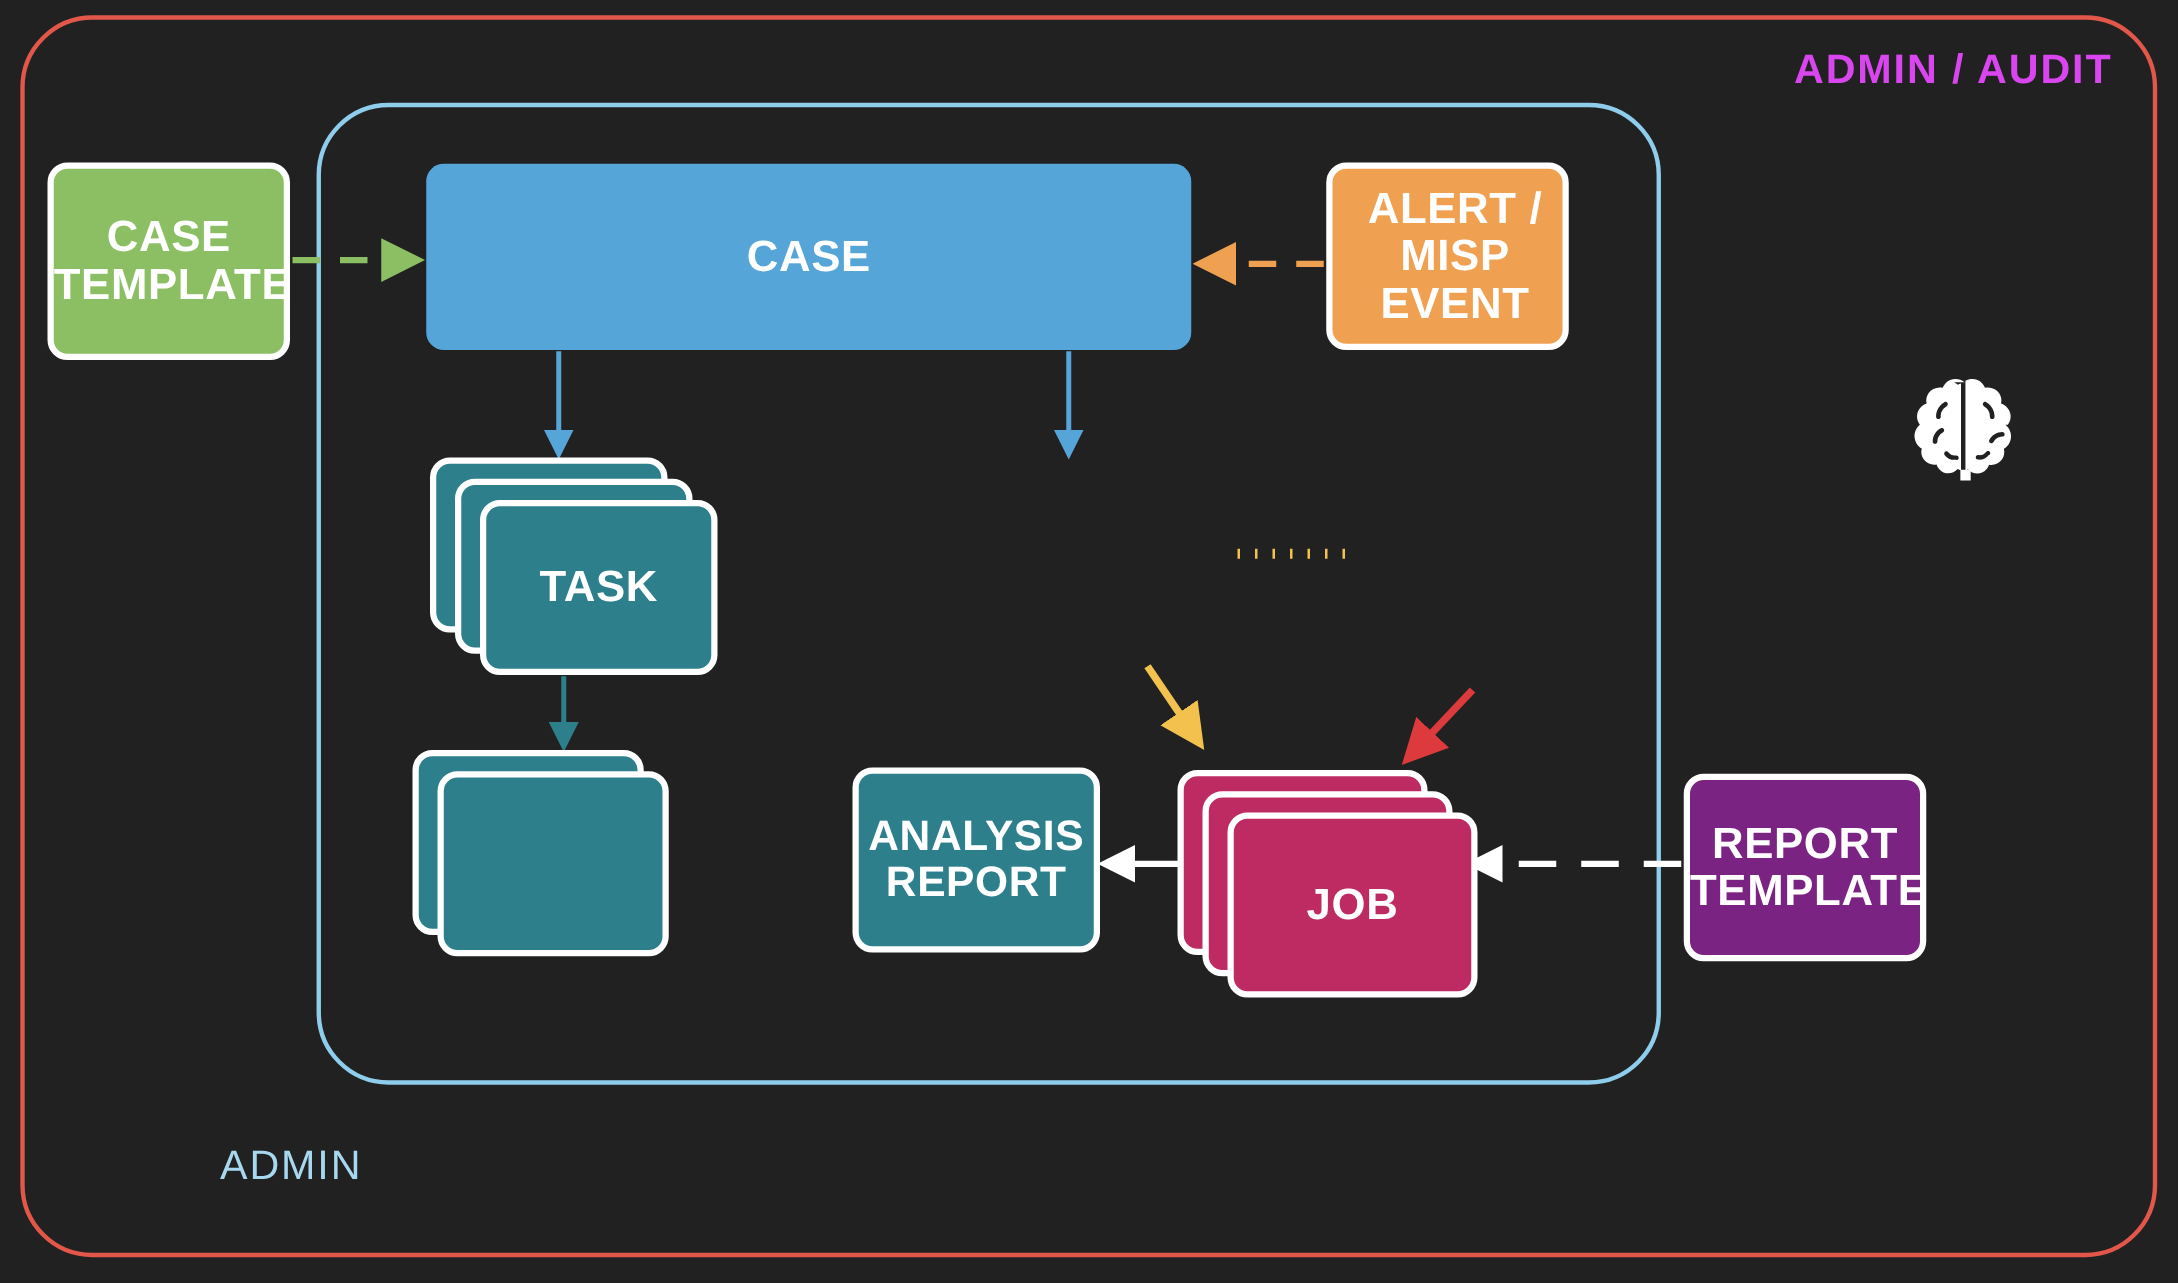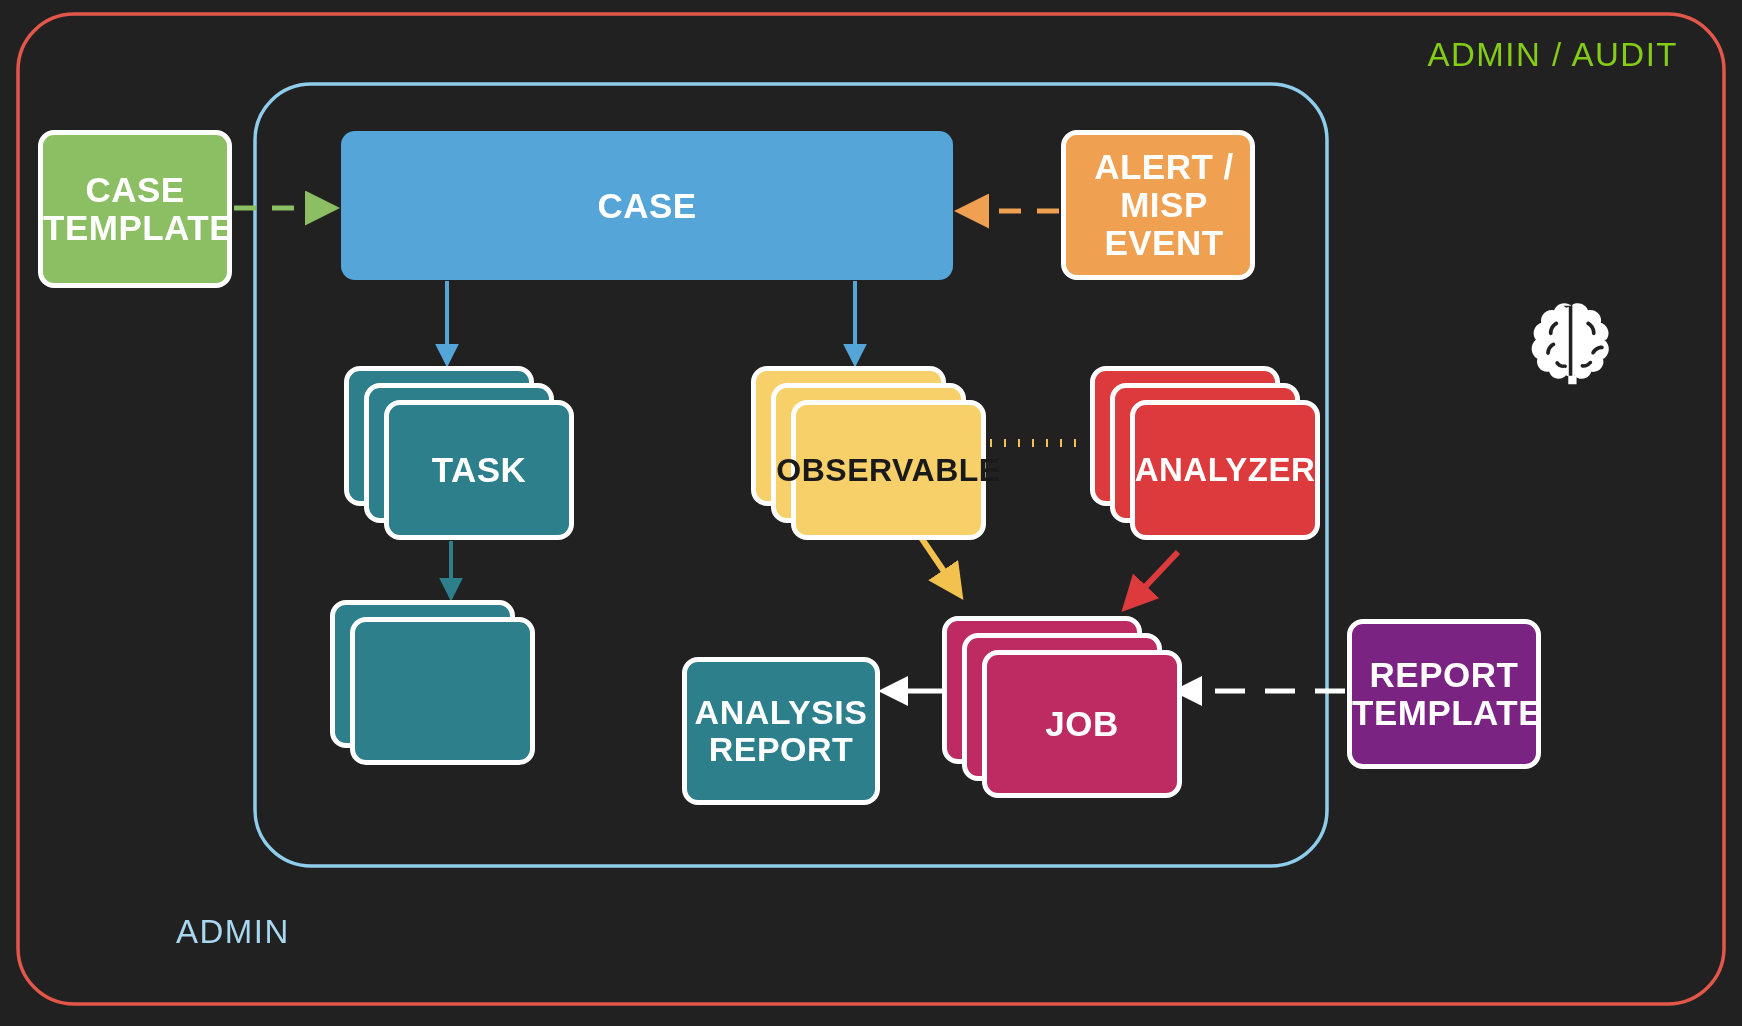--- a/index.html
+++ b/index.html
@@ -71,24 +71,25 @@
   }
   
   .frame-label {
     position: absolute;
     font-weight: normal;
     letter-spacing: 1.5px;
     z-index: 6;
     white-space: nowrap;
   }
   #admin-label {
-    color: #84cc16;
+    color: #d946ef;
     font-size: 33px;
-    right: 64px;
+    right: 52px;
     top: 36px;
+    font-weight: bold;
   }
   #user-label {
     color: #A7D8F0;
     font-size: 33px;
     left: 176px;
     top: 913px;
   }
   #brain-icon {
     position: absolute;
     left: 1518px;
@@ -188,42 +189,28 @@
   </div>
 
   <div class="stack" style="left:344px; top:366px; width:230px; height:202px;">
     <div class="card c1" style="width:190px; height:140px; background:#2C7F8B;"></div>
     <div class="card c2" style="width:190px; height:140px; background:#2C7F8B;"></div>
     <div class="card c3" style="width:190px; height:140px; background:#2C7F8B; font-size:35px;">
       <span class="lbl">TASK</span>
     </div>
   </div>
 
-  <div class="stack" style="left:751px; top:366px; width:235px; height:174px;">
-    <div class="card c1" style="width:195px; height:140px; background:#F7D06A;"></div>
-    <div class="card c2" style="width:195px; height:140px; background:#F7D06A;"></div>
-    <div class="card c3" style="width:195px; height:140px; background:#F7D06A; color:#1A1A1A; font-size:32px;">
-      <span class="lbl">OBSERVABLE</span>
-    </div>
-  </div>
-
-  <div class="stack" style="left:1090px; top:366px; width:230px; height:174px;">
-    <div class="card c1" style="width:190px; height:140px; background:#DC3A3C;"></div>
-    <div class="card c2" style="width:190px; height:140px; background:#DC3A3C;"></div>
-    <div class="card c3" style="width:190px; height:140px; background:#DC3A3C; font-size:33px;">
-      <span class="lbl">ANALYZER</span>
-    </div>
-  </div>
+
 
   <div class="stack" style="left:330px; top:600px; width:225px; height:182px;">
     <div class="card c1" style="width:185px; height:148px; background:#2C7F8B;"></div>
     <div class="card c2" style="width:185px; height:148px; background:#2C7F8B;"></div>
   </div>
 
-  <div class="node bordered" style="left:682px; top:614px; width:198px; height:148px; background:#2C7F8B; font-size:34px;margin-top:43px;">
+  <div class="node bordered" style="left:682px; top:614px; width:198px; height:148px; background:#2C7F8B; font-size:34px;">
     <span class="lbl">ANALYSIS
 REPORT</span>
   </div>
 
   <div class="stack" style="left:942px; top:616px; width:240px; height:182px;">
     <div class="card c1" style="width:200px; height:148px; background:#BE2A62;"></div>
     <div class="card c2" style="width:200px; height:148px; background:#BE2A62;"></div>
     <div class="card c3" style="width:200px; height:148px; background:#BE2A62; font-size:35px;">
       <span class="lbl">JOB</span>
     </div>

